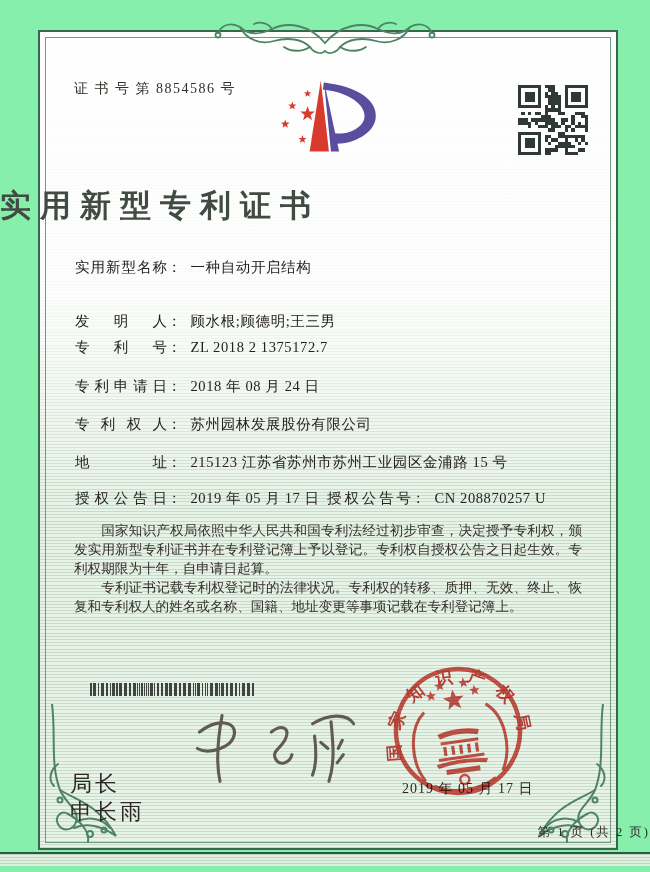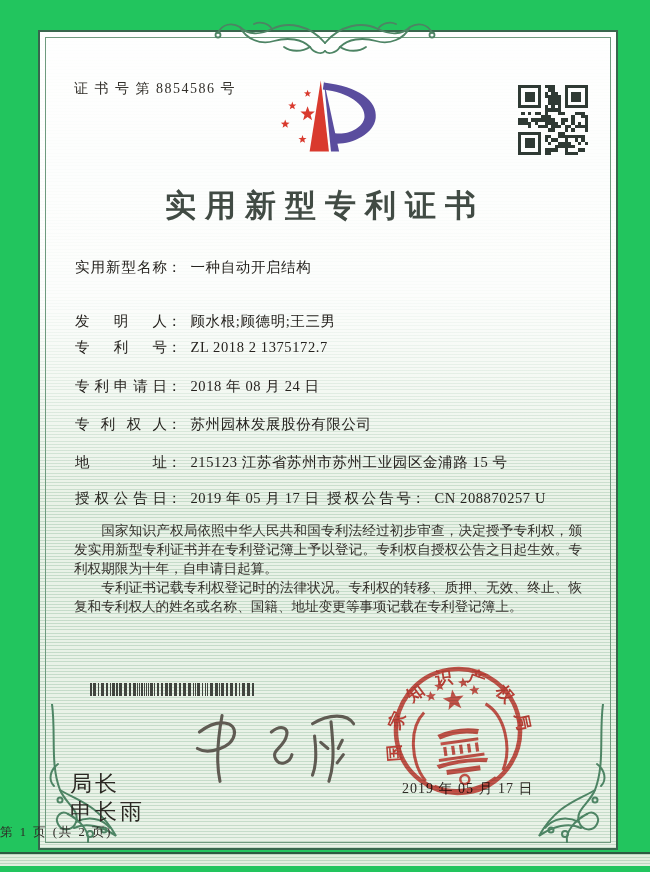--- a/index.html
+++ b/index.html
@@ -1,19 +1,19 @@
 <!DOCTYPE html>
 <html><head>
 <meta charset="utf-8">
 <style>
   * { box-sizing: border-box; margin: 0; padding: 0; }
   html,body { background:#ffffff; }
   .page {
     position: relative; width: 650px; height: 872px;
-    background: #22c55e; overflow: hidden;
+    background: #86efac; overflow: hidden;
     font-family: "Liberation Serif", "DejaVu Serif", serif;
   }
   
   .guilloche {
     position: absolute; left: 39px; top: 31px; width: 577px; height: 818px;
     background:
       linear-gradient(180deg, rgba(255,255,255,.97) 0%, rgba(255,255,255,.88) 32%, rgba(255,255,255,0) 58%),
       repeating-linear-gradient(180deg, rgba(122,172,138,.32) 0px, rgba(122,172,138,.32) 1px, rgba(255,255,255,0) 1px, rgba(255,255,255,0) 3.2px),
       #e9f2e7;
   }
@@ -25,21 +25,21 @@
     position: absolute; left: 45px; top: 37px; width: 566px; height: 806px;
     border: 1px solid #6e9a7e;
   }
   .deco { position: absolute; pointer-events: none; }
   .cert-no {
     position: absolute; left: 74px; top: 80px;
     font-size: 14px; letter-spacing: 1.5px; color: #33302b;
   }
   .cert-title {
     position: absolute; left: 0; top: 185px; width: 100%;
-    text-align: center; font-size: 31px; letter-spacing: 9px;
+    text-align: left; font-size: 31px; letter-spacing: 9px;
     font-weight: 600; color: #414b44;
   }
   .field-row {
     position: absolute; left: 75px; width: 530px;
     font-size: 14.5px; color: #26231f;
   }
   .flabel {
     display: inline-block; width: 92px;
     text-align: justify; text-align-last: justify;
   }
@@ -57,21 +57,21 @@
   .seal-wrap {
     position: absolute; left: 383px; top: 656px; width: 150px; height: 150px;
     transform: rotate(-8deg); mix-blend-mode: multiply; opacity: .92;
   }
   .seal-date {
     position: absolute; left: 402px; top: 780px;
     font-size: 14px; letter-spacing: 1px; color: #2e2b26;
   }
   .page-footer {
     position: absolute; left: 0; top: 824px; width: 100%;
-    text-align: left; font-size: 12.5px; letter-spacing: 2px; color: #2e2b26;
+    text-align: right; font-size: 12.5px; letter-spacing: 2px; color: #2e2b26;
   }
   .bottom-edge {
     position: absolute; left: 0; top: 852px; width: 650px; height: 14px;
     border-top: 2.5px solid #2c5a40;
     background: repeating-linear-gradient(180deg, rgba(122,172,138,.35) 0 1px, rgba(255,255,255,0) 1px 3px), #e2eede;
   }
 </style>
 </head>
 <body>
 

